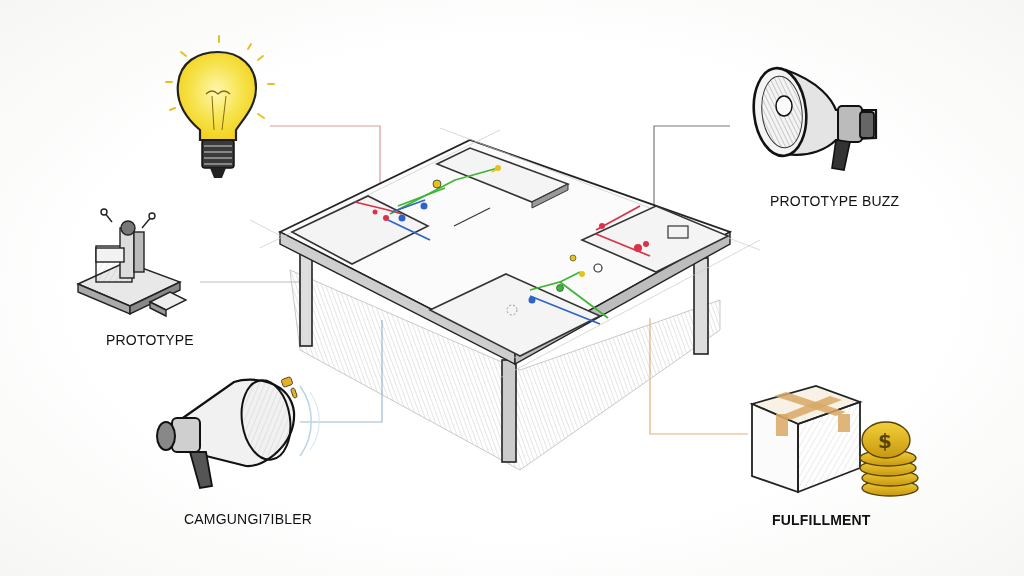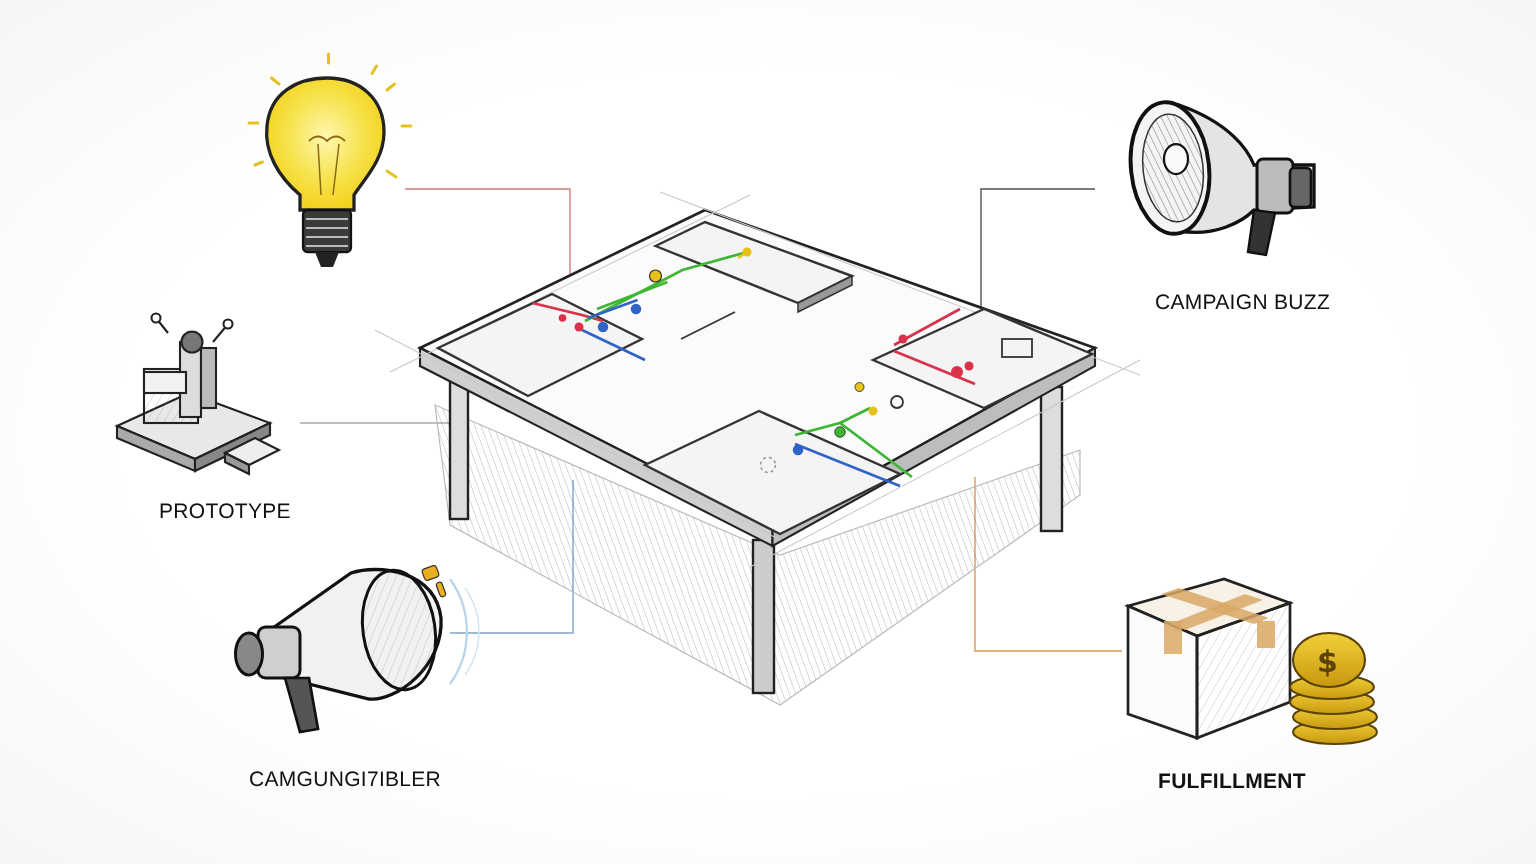--- a/index.html
+++ b/index.html
@@ -6,21 +6,21 @@
   body { width: 1024px; height: 576px; overflow: hidden; position: relative;
          font-family: "Liberation Sans", "DejaVu Sans", sans-serif; }
   #stage { position: absolute; left: 0; top: 0; width: 1024px; height: 576px;
            background: radial-gradient(ellipse at 50% 50%, #ffffff 60%, #f6f6f4 100%); }
   svg { position: absolute; left: 0; top: 0; }
   .label { position: absolute; font-family: "Liberation Sans", "DejaVu Sans", sans-serif;
            font-size: 14px; color: #111111; letter-spacing: 0.2px; white-space: nowrap;
            font-weight: 400; }
   .label-campaign-buzz { left: 770px; top: 193px; }
   .label-prototype { left: 106px; top: 332px; }
-  .label-crowdfunding { left: 166px; top: 511px; }
+  .label-crowdfunding { left: 184px; top: 511px; }
   .label-fulfillment { left: 772px; top: 512px; font-weight: bold; }
 </style>
 </head>
 <body>
 
 <div id="stage">
 <svg width="1024" height="576" viewBox="0 0 1024 576" xmlns="http://www.w3.org/2000/svg">
   <defs>
     <pattern id="hatch" width="4" height="4" patternUnits="userSpaceOnUse" patternTransform="rotate(-20)">
       <line x1="0" y1="0" x2="0" y2="4" stroke="#555" stroke-width="1" opacity="0.55"></line>
@@ -186,17 +186,17 @@
       <ellipse cx="890" cy="488" rx="28" ry="8"></ellipse>
       <ellipse cx="890" cy="478" rx="28" ry="8"></ellipse>
       <ellipse cx="888" cy="468" rx="28" ry="8"></ellipse>
       <ellipse cx="888" cy="458" rx="28" ry="8"></ellipse>
       <ellipse cx="886" cy="440" rx="24" ry="18"></ellipse>
     </g>
     <text x="878" y="448" font-family="DejaVu Sans, sans-serif" font-size="20" font-weight="bold" fill="#5a4306">$</text>
   </g>
 </svg>
 
-<div class="label label-campaign-buzz">CAMPAIGN BUZZ</div>
+<div class="label label-campaign-buzz">PROTOTYPE BUZZ</div>
 <div class="label label-prototype">PROTOTYPE</div>
 <div class="label label-crowdfunding">CAMGUNGI7IBLER</div>
 <div class="label label-fulfillment">FULFILLMENT</div>
 </div>
 
 </body></html>

